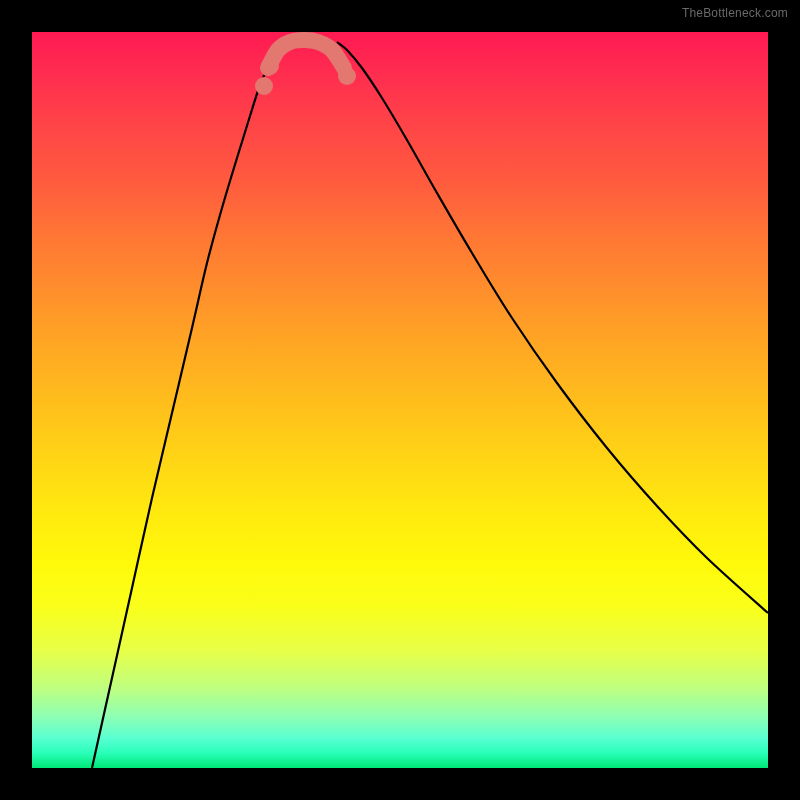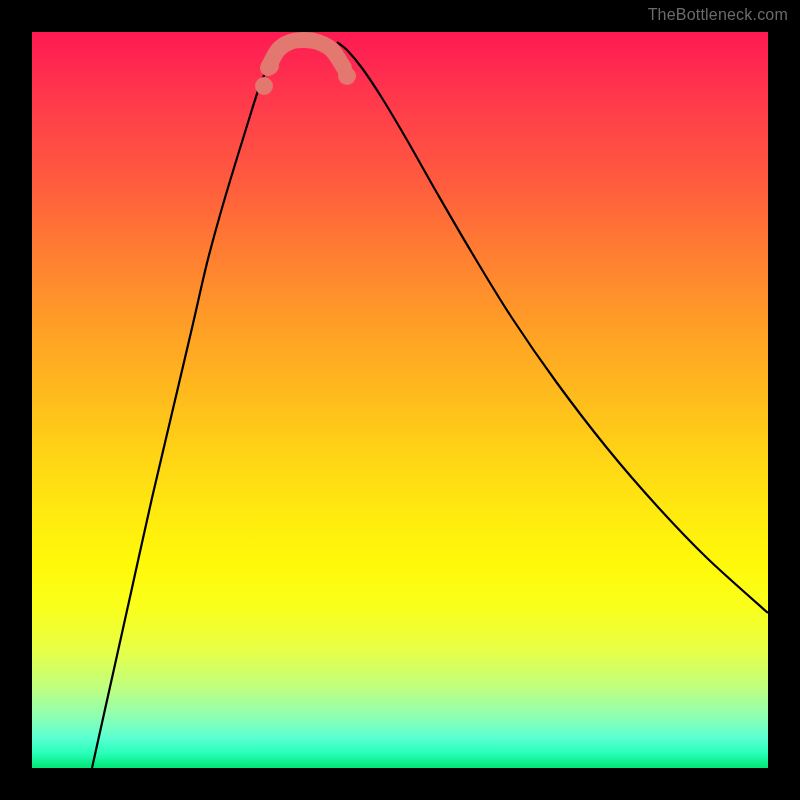--- a/index.html
+++ b/index.html
@@ -50,21 +50,21 @@
       #58ffd2 96%,
       #28ffb8 98%,
       #00e676 100%
     );
   }
   .watermark {
     position: absolute;
     top: 6px;
     right: 12px;
     color: #6a6a6a;
-    font-size: 16px;
+    font-size: 12px;
     font-weight: 500;
     letter-spacing: 0.2px;
     user-select: none;
   }
   svg.curves {
     position: absolute;
     inset: 0;
   }
   .curve {
     fill: none;

